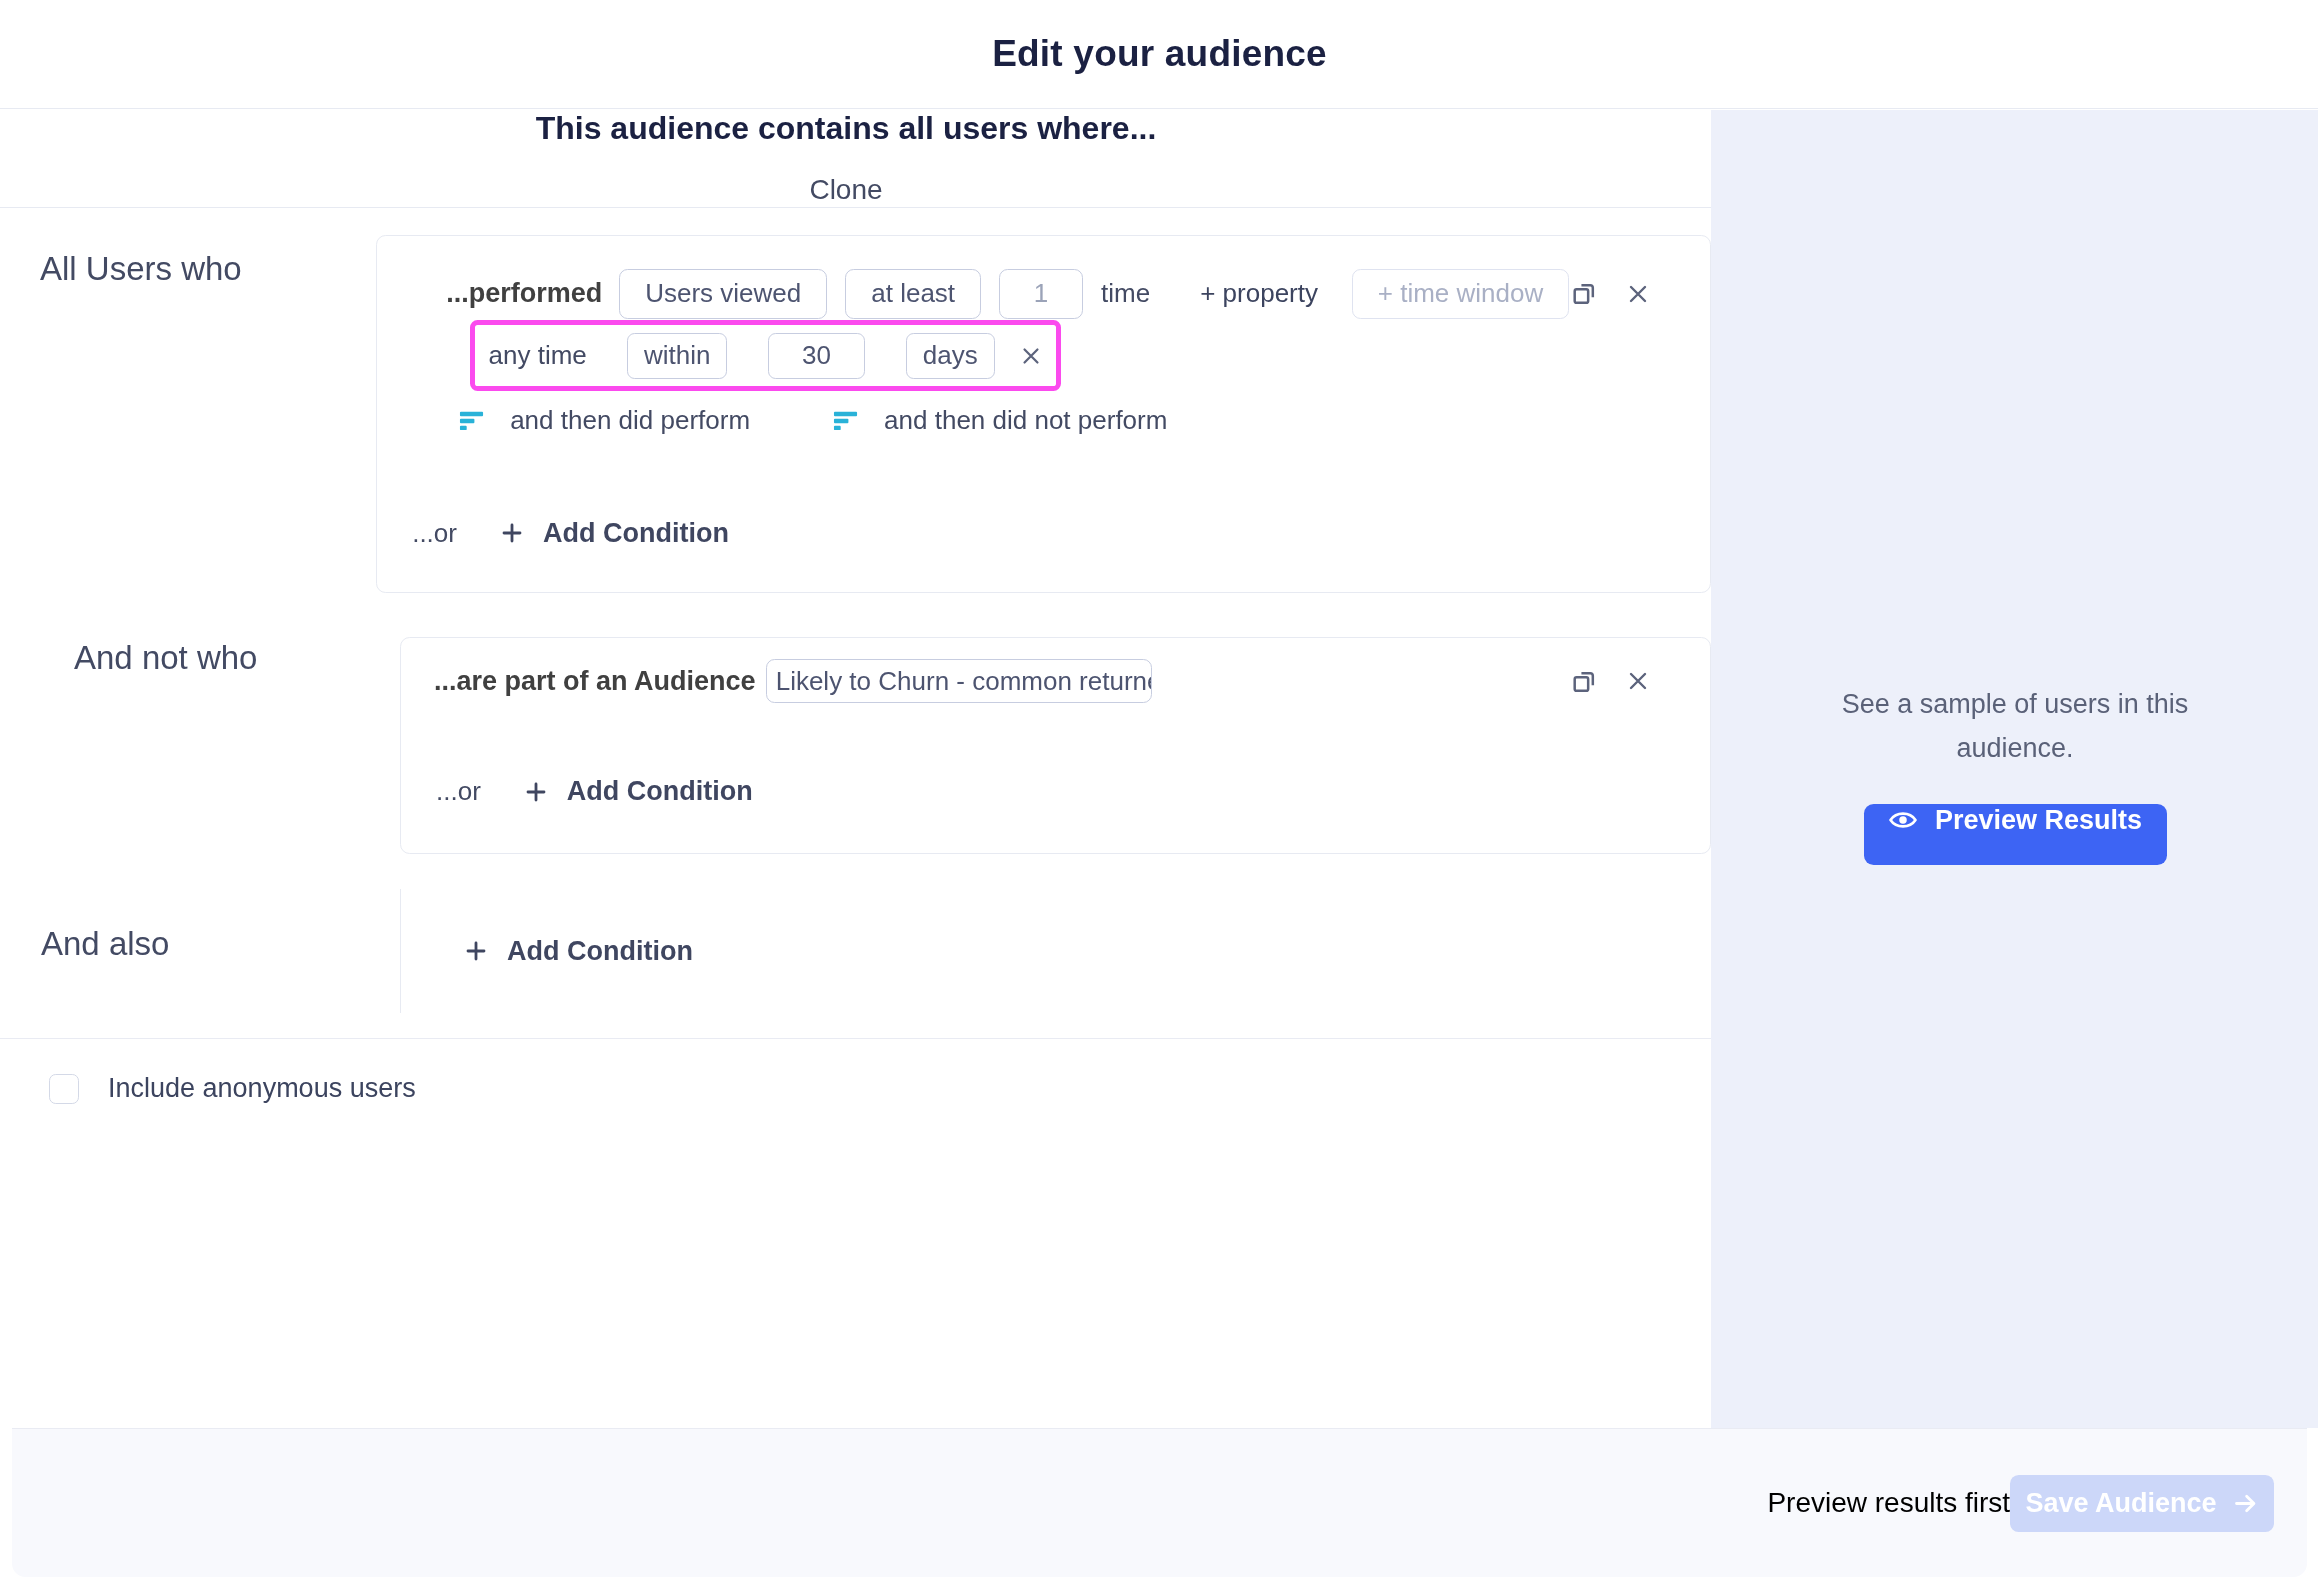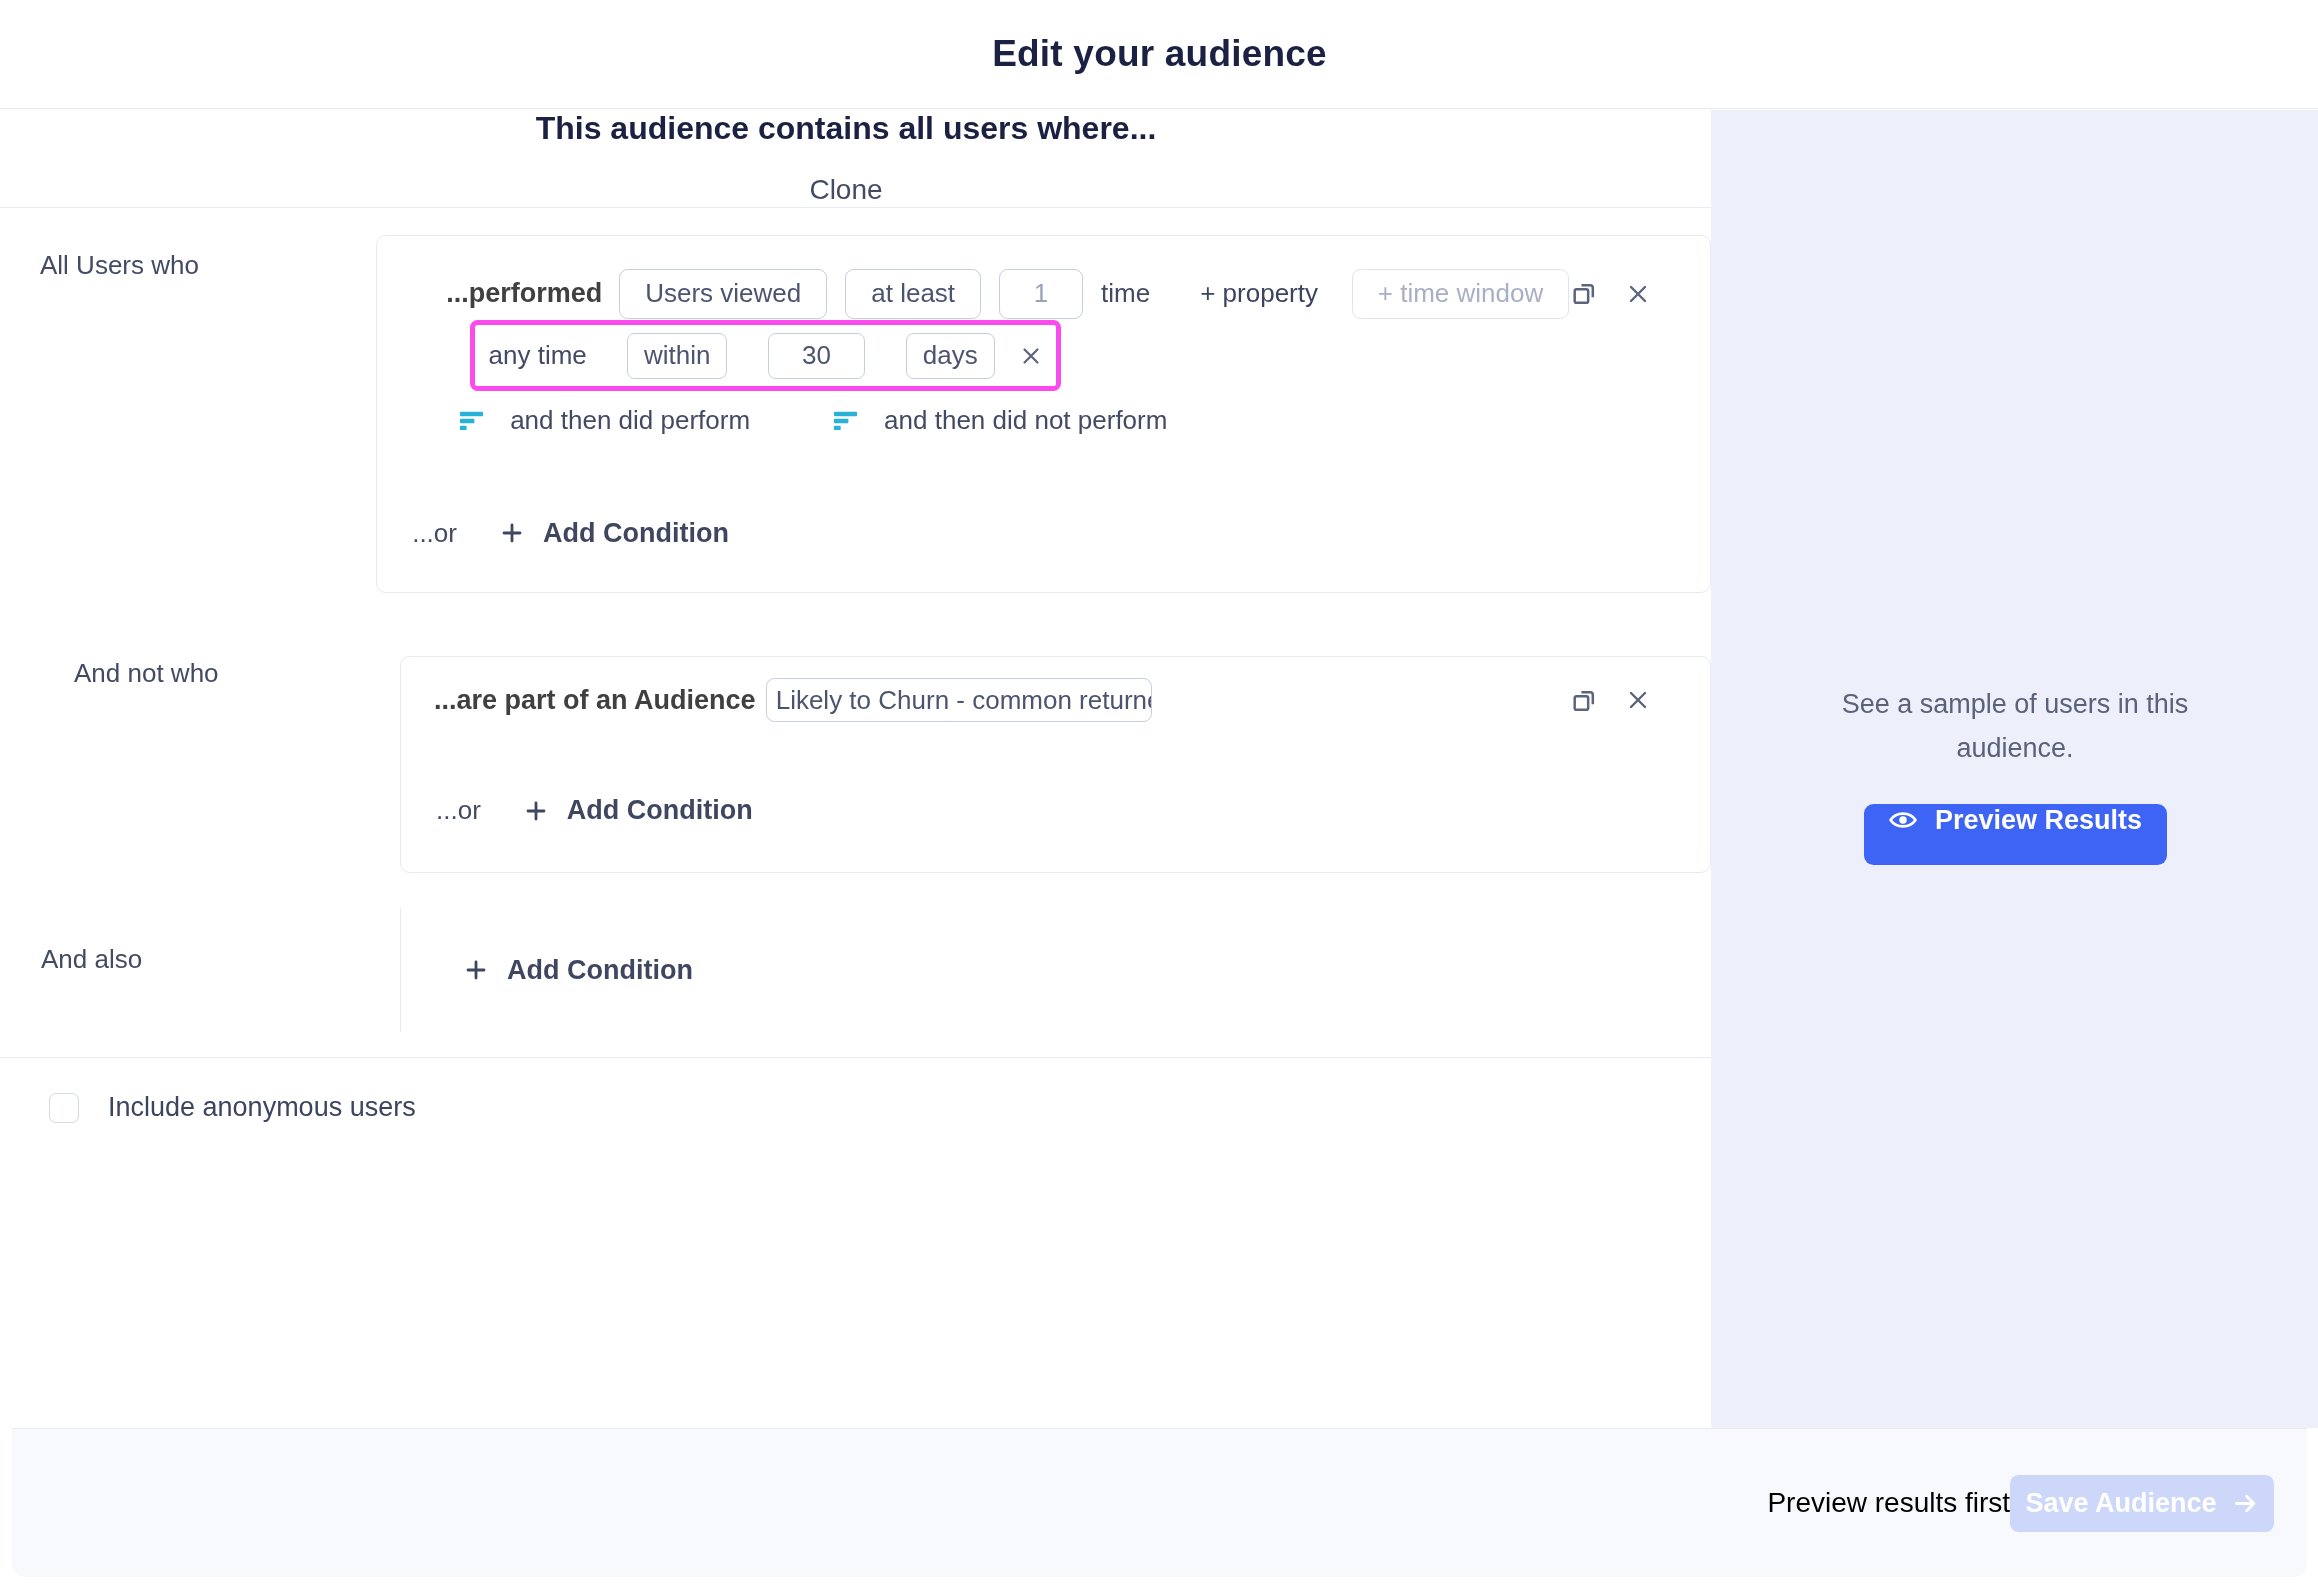--- a/index.html
+++ b/index.html
@@ -22,21 +22,21 @@
   
   .main{position:absolute;top:110px;left:0;right:0;height:1318px;display:flex;}
   .content{width:1711px;background:#ffffff;}
   .panel{flex:1;background:var(--panel-bg);display:flex;flex-direction:column;align-items:center;padding-top:572px;}
 
   .content-header{height:98px;display:flex;align-items:center;justify-content:space-between;padding:0 59px 0 40px;border-bottom:1px solid var(--border-gray);flex-direction:column;}
   .content-header h2{margin:0;font-size:32px;font-weight:700;color:#1b2142;}
   .clone-btn{font-size:28px;color:#434a63;cursor:pointer;background:none;border:none;font-family:inherit;}
 
   .section{display:flex;}
-  .row-label{width:400px;font-size:26px;color:#434a63;}
+  .row-label{width:400px;font-size:33px;color:#434a63;}
 
   .card{flex:1;border:1px solid var(--border-gray);border-radius:9.6px;background:#fff;}
 
   
   .section-all{margin-top:27px;}
   .section-all .row-label{padding:15.3px 0 0 40px;}
   .card-all{height:358px;padding:32.5px 59px 0 0;}
 
   .cond-row{display:flex;align-items:center;padding-left:69px;height:50px;}
   .bold-label{font-size:27px;font-weight:700;color:#404040;white-space:nowrap;}
@@ -63,21 +63,21 @@
   .then-link .txt{margin-left:25px;font-size:26px;color:#434a63;white-space:nowrap;}
   .then-sep{width:83px;}
 
   .or-row{display:flex;align-items:center;padding-left:35px;}
   .or-row .or-txt{font-size:26px;color:#434a63;}
   .or-row .plus{margin-left:43px;}
   .add-cond{margin-left:19px;font-size:27px;font-weight:700;color:#3f4660;cursor:pointer;}
   .or-row-1{margin-top:82px;}
 
   
-  .section-not{margin-top:63px;}
+  .section-not{margin-top:44px;}
   .section-not .row-label{padding:1.9px 0 0 74px;}
   .card-not{height:217px;padding:0 59px 0 0;}
   .aud-row{margin-top:21px;display:flex;align-items:center;padding-left:33px;height:44px;}
   .select-chip{width:386px;height:44px;margin-left:10.5px;border:1.4px solid #c7cde0;border-radius:8.6px;display:flex;align-items:center;padding:0 3.8px 0 8.6px;font-size:26px;color:#4d5470;white-space:nowrap;overflow:hidden;cursor:pointer;background:#fff;}
   .or-row-2{margin-top:73px;}
 
   
   .section-also{margin-top:35px;height:124px;}
   .section-also .row-label{padding:36px 0 0 41px;}
   .also-area{flex:1;border-left:1px solid var(--border-gray);display:flex;align-items:center;padding-left:63px;}

